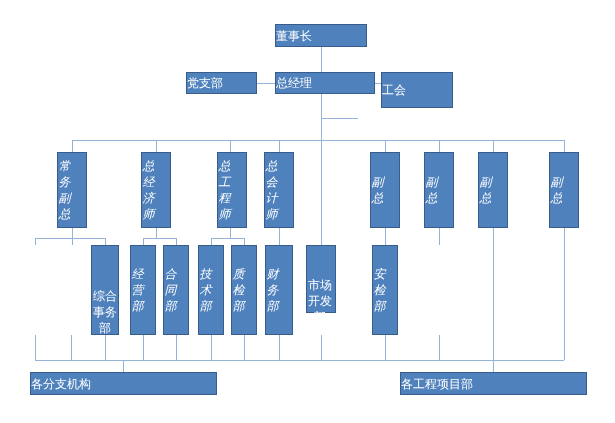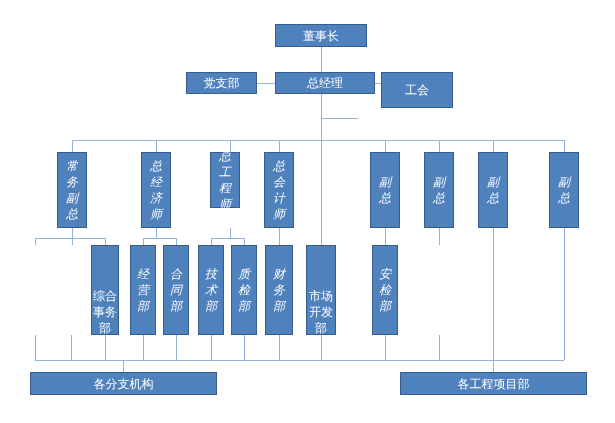--- a/index.html
+++ b/index.html
@@ -9,21 +9,21 @@
     position:relative; width:615px; height:423px;
     background:#ffffff; overflow:hidden;
   }
   .connectors { position:absolute; left:0; top:0; }
   .connectors line { stroke:#95B3D7; stroke-width:1; shape-rendering:crispEdges; }
   .box {
     position:absolute;
     background:#4F81BD;
     border:1px solid #385D8A;
     color:#ffffff;
-    display:flex; align-items:center; justify-content:center;
+    display:flex; align-items:center; justify-content:flex-start;
     font-size:12px; text-align:center;
     line-height:16px;
   }
   .t  { display:block; }
   .vt { display:block; word-break:break-all; line-height:16px; }
   .w1 { width:13px;font-style:italic; }
   .w2 { width:26px;margin-top:44px; }
 </style>
 </head>
 <body>
@@ -90,21 +90,21 @@
   <div class="box" style="left:381px;top:72px;width:72px;height:36px">
     <span class="t">工会</span>
   </div>
 
   <div class="box" style="left:57px;top:152px;width:30px;height:76px">
     <span class="vt w1">常务副总</span>
   </div>
   <div class="box" style="left:141px;top:152px;width:30px;height:76px">
     <span class="vt w1">总经济师</span>
   </div>
-  <div class="box" style="left:210px;top:152px;width:30px;height:56px">
+  <div class="box" style="left:217px;top:152px;width:30px;height:76px">
     <span class="vt w1">总工程师</span>
   </div>
   <div class="box" style="left:264px;top:152px;width:30px;height:76px">
     <span class="vt w1">总会计师</span>
   </div>
   <div class="box" style="left:370px;top:152px;width:30px;height:76px">
     <span class="vt w1">副总</span>
   </div>
   <div class="box" style="left:424px;top:152px;width:30px;height:76px">
     <span class="vt w1">副总</span>
@@ -127,21 +127,21 @@
   </div>
   <div class="box" style="left:198px;top:245px;width:26px;height:90px">
     <span class="vt w1">技术部</span>
   </div>
   <div class="box" style="left:231px;top:245px;width:26px;height:90px">
     <span class="vt w1">质检部</span>
   </div>
   <div class="box" style="left:265px;top:245px;width:28px;height:90px">
     <span class="vt w1">财务部</span>
   </div>
-  <div class="box" style="left:306px;top:245px;width:30px;height:90px">
+  <div class="box" style="left:306px;top:245px;width:30px;height:68px">
     <span class="vt w2">市场开发部</span>
   </div>
   <div class="box" style="left:372px;top:245px;width:26px;height:90px">
     <span class="vt w1">安检部</span>
   </div>
 
   <div class="box" style="left:30px;top:372px;width:187px;height:23px">
     <span class="t">各分支机构</span>
   </div>
   <div class="box" style="left:400px;top:372px;width:187px;height:23px">

